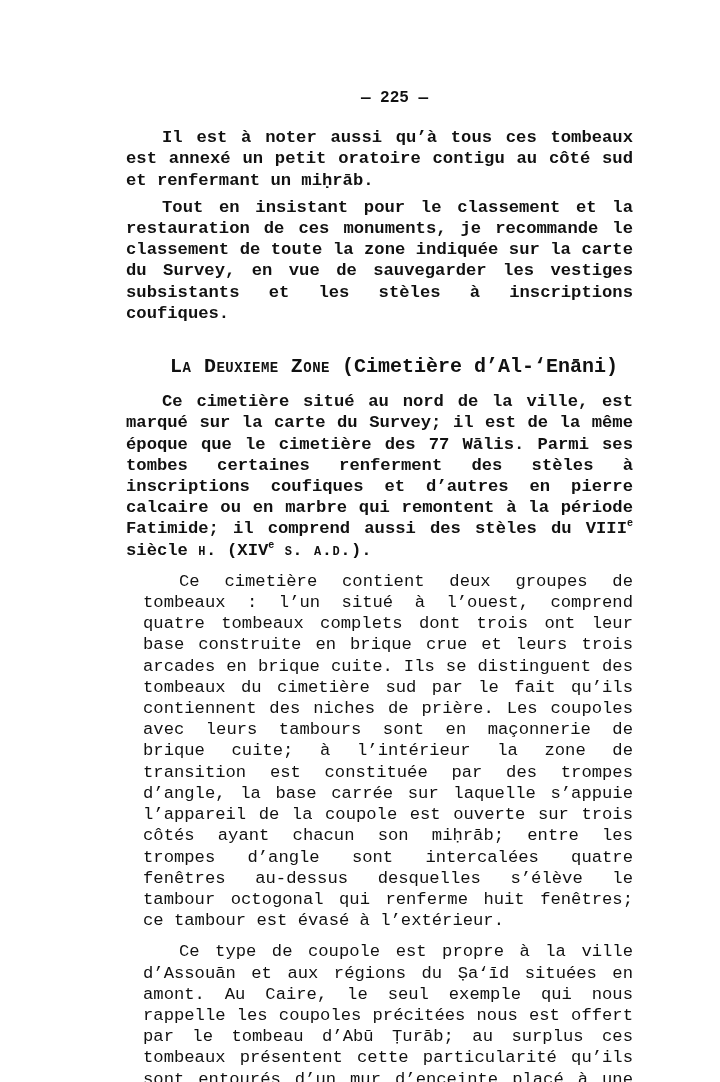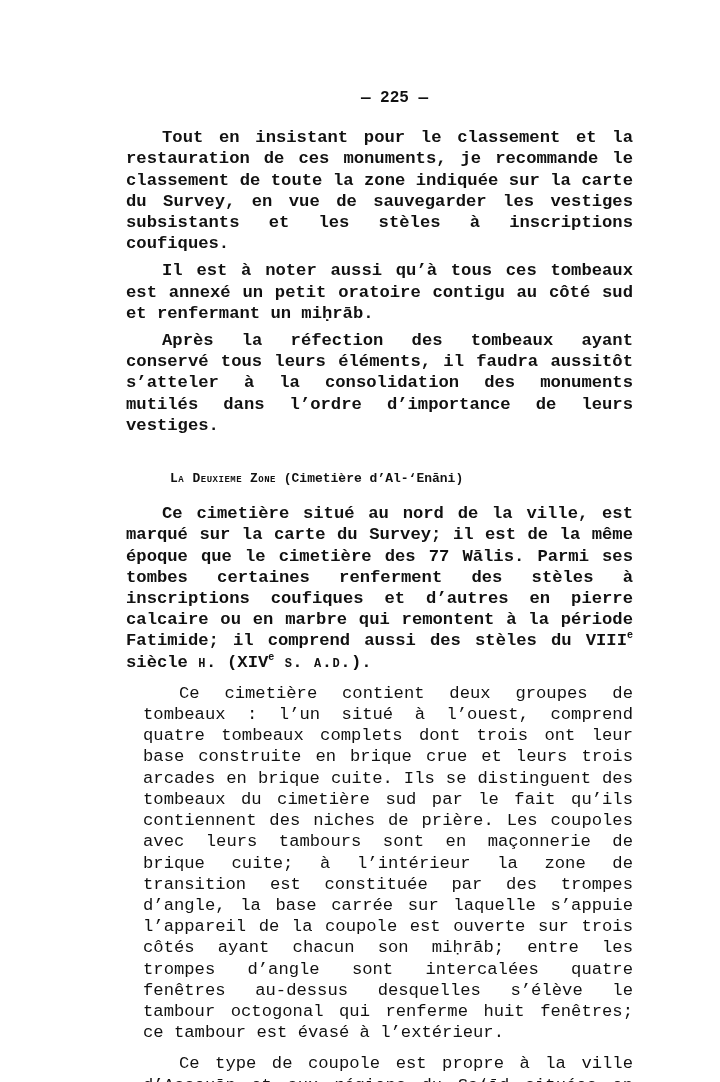--- a/index.html
+++ b/index.html
@@ -11,35 +11,34 @@
       font-weight: bold;
     }
     .page-number {
       text-align: center; font-size: 16px; margin-bottom: 18px;
       padding-left: 30px;
     }
     p { margin: 0; text-align: justify; text-indent: 36px; }
     p + p { margin-top: 6px; }
     .light { font-weight: normal; }
     .section-heading {
-      margin: 32px 0 14px 44px; text-indent: 0; font-size: 13px;
+      margin: 32px 0 14px 44px; text-indent: 0; font-size: 20px;
     }
     .sc { font-variant: small-caps; letter-spacing: 0.5px; }
     sup { font-size: 10px; line-height: 0; }
     .para-gap { margin-top: 10px !important; margin-left: 17px; }
   </style>
 </head>
 <body>
 
 <div class="page">
   <div class="page-number">— 225 —</div>
 
+  <p>Il est à noter aussi qu’à tous ces tombeaux est annexé un petit oratoire contigu au côté sud et renfermant un miḥrāb.</p>
   <p>Tout en insistant pour le classement et la restauration de ces monuments, je recommande le classement de toute la zone indiquée sur la carte du Survey, en vue de sauvegarder les vestiges subsistants et les stèles à inscriptions coufiques.</p>
-  <p>Il est à noter aussi qu’à tous ces tombeaux est annexé un petit oratoire contigu au côté sud et renfermant un miḥrāb.</p>
-  <p>Après la réfection des tombeaux ayant conservé tous leurs éléments, il faudra aussitôt s’atteler à la consolidation des monuments mutilés dans l’ordre d’importance de leurs vestiges.</p>
 
   <div class="section-heading">
     <span class="sc">La Deuxieme</span>
     <span class="sc">Zone</span>
     <span>(Cimetière d’Al-‘Enāni)</span>
   </div>
 
   <p><span>Ce cimetière situé au nord de la ville, est marqué sur la carte du Survey; il est de la même époque que le cimetière des 77 Wālis. Parmi ses tombes certaines renferment des stèles à inscriptions coufiques et d’autres en pierre calcaire ou en marbre qui remontent à la période Fatimide; il comprend aussi des stèles du VIII</span><sup>e</sup><span> siècle </span><span class="sc">h.</span><span> (XIV</span><sup>e</sup><span> </span><span class="sc">s. a.d.</span><span>).</span></p>
 
   <p class="light para-gap">Ce cimetière contient deux groupes de tombeaux : l’un situé à l’ouest, comprend quatre tombeaux complets dont trois ont leur base construite en brique crue et leurs trois arcades en brique cuite. Ils se distinguent des tombeaux du cimetière sud par le fait qu’ils contiennent des niches de prière. Les coupoles avec leurs tambours sont en maçonnerie de brique cuite; à l’intérieur la zone de transition est constituée par des trompes d’angle, la base carrée sur laquelle s’appuie l’appareil de la coupole est ouverte sur trois côtés ayant chacun son miḥrāb; entre les trompes d’angle sont intercalées quatre fenêtres au-dessus desquelles s’élève le tambour octogonal qui renferme huit fenêtres; ce tambour est évasé à l’extérieur.</p>

